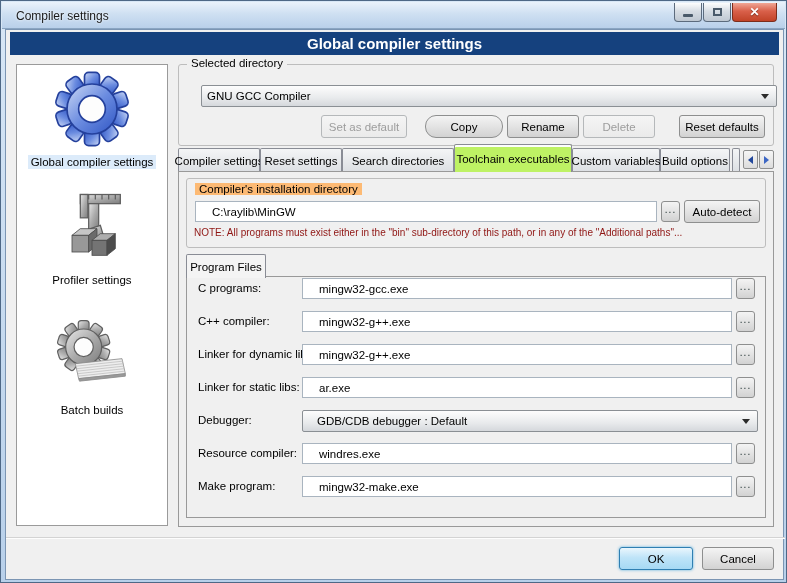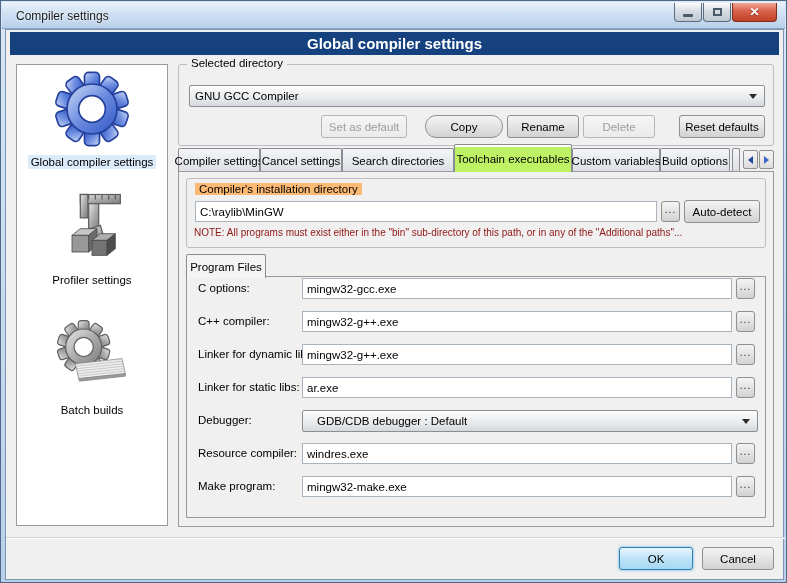--- a/index.html
+++ b/index.html
@@ -59,21 +59,21 @@
   
   .combo { position:absolute; height:22px; border:1px solid #8a8f94; border-radius:2px;
            background:linear-gradient(#fdfdfd,#e8eaec 60%,#d5d8dc);
            display:flex; align-items:center; padding-left:5px; font-size:11.5px; }
   .combo-arrow { position:absolute; right:7px; top:8px; width:0; height:0;
                  border-left:4px solid transparent; border-right:4px solid transparent;
                  border-top:5px solid #2b2b2b; }
 
   
   .tinput { position:absolute; height:21px; border:1px solid #a9b4bf; background:#fff;
-            font-size:11.5px; padding:0 4px; font-family:"Liberation Sans",sans-serif; }
+            font-size:11.5px; padding:0 16px; font-family:"Liberation Sans",sans-serif; }
 
   .browse-btn { width:19px; height:21px; font-size:10px; letter-spacing:1px;
                 padding-bottom:4px; color:#233; }
 
   
   .tab { position:absolute; top:118px; height:24px; border:1px solid #898c95;
          border-bottom:none; border-radius:2px 2px 0 0;
          background:linear-gradient(#f4f5f6,#dcdfe3);
          display:flex; align-items:center; justify-content:center;
          font-size:11.5px; white-space:nowrap; z-index:1; }
@@ -210,33 +210,33 @@
             <line x1="31" y1="71" x2="87" y2="65" stroke="#c2c2c2"></line>
             <polygon points="32,74 88,68 88,71 33,77" fill="#9a9a9a" stroke="#8a8a8a"></polygon>
           </g>
         </svg>
         <span class="side-label">Batch builds</span>
       </div>
     </div>
 
     <div class="groupbox" style="left:172px; top:34px; width:596px; height:82px;">
       <span class="legend">Selected directory</span>
-      <div class="combo" style="left:10px; top:20px; width:576px;">
+      <div class="combo" style="left:22px; top:20px; width:576px;">
         <span>GNU GCC Compiler</span>
         <span class="combo-arrow"></span>
       </div>
       <div class="btn disabled" style="left:142px; top:50px; width:86px;">Set as default</div>
       <div class="btn" style="left:246px; top:50px; width:78px;border-radius:11px;">Copy</div>
       <div class="btn" style="left:328px; top:50px; width:72px;">Rename</div>
       <div class="btn disabled" style="left:404px; top:50px; width:72px;">Delete</div>
       <div class="btn" style="left:500px; top:50px; width:86px;">Reset defaults</div>
     </div>
 
     <div class="tab" style="left:172px; width:82px;">Compiler settings</div>
-    <div class="tab" style="left:254px; width:82px;">Cancel settings</div>
+    <div class="tab" style="left:254px; width:82px;">Reset settings</div>
     <div class="tab" style="left:336px; width:112px;">Search directories</div>
     <div class="tab active" style="left:448px; width:118px;">Toolchain executables</div>
     <div class="tab" style="left:566px; width:88px;">Custom variables</div>
     <div class="tab" style="left:654px; width:70px;">Build options</div>
     <div class="tab" style="left:726px; width:8px;"></div>
     <div class="scrollarrow" style="left:737px;">
       <span class="arr left"></span>
     </div>
     <div class="scrollarrow" style="left:753px;">
       <span class="arr right"></span>
@@ -249,21 +249,21 @@
       <input class="tinput" style="left: 8px; top: 22px; width: 462px;" value="C:\raylib\MinGW">
       <div class="btn browse-btn" style="left:474px; top:22px;">...</div>
       <div class="btn" style="left:497px; top:21px; width:76px;">Auto-detect</div>
     </div>
     <div class="note" style="left:188px; top:197px; width:566px; color:#8f1513; z-index:4;">NOTE: All programs must exist either in the "bin" sub-directory of this path, or in any of the "Additional paths"...</div>
 
     <div class="subtab active" style="left:180px; top:224px; width:80px; height:24px;">Program Files</div>
     <div class="subtab" style="left:260px; top:226px; width:98px;">Additional Paths</div>
     <div class="panel" style="left:180px; top:246px; width:580px; height:242px;"></div>
 
-    <div class="field-label" style="left:192px; top:252px; z-index:4;">C options:</div>
+    <div class="field-label" style="left:192px; top:252px; z-index:4;">C programs:</div>
     <input class="tinput" style="left: 296px; top: 248px; width: 430px; z-index: 4;" value="mingw32-gcc.exe">
     <div class="btn browse-btn" style="left:730px; top:248px; z-index:4;">...</div>
 
     <div class="field-label" style="left:192px; top:285px; z-index:4;">C++ compiler:</div>
     <input class="tinput" style="left: 296px; top: 281px; width: 430px; z-index: 4;" value="mingw32-g++.exe">
     <div class="btn browse-btn" style="left:730px; top:281px; z-index:4;">...</div>
 
     <div class="field-label" style="left:192px; top:318px; z-index:4;">Linker for dynamic libs:</div>
     <input class="tinput" style="left: 296px; top: 314px; width: 430px; z-index: 4;" value="mingw32-g++.exe">
     <div class="btn browse-btn" style="left:730px; top:314px; z-index:4;">...</div>

